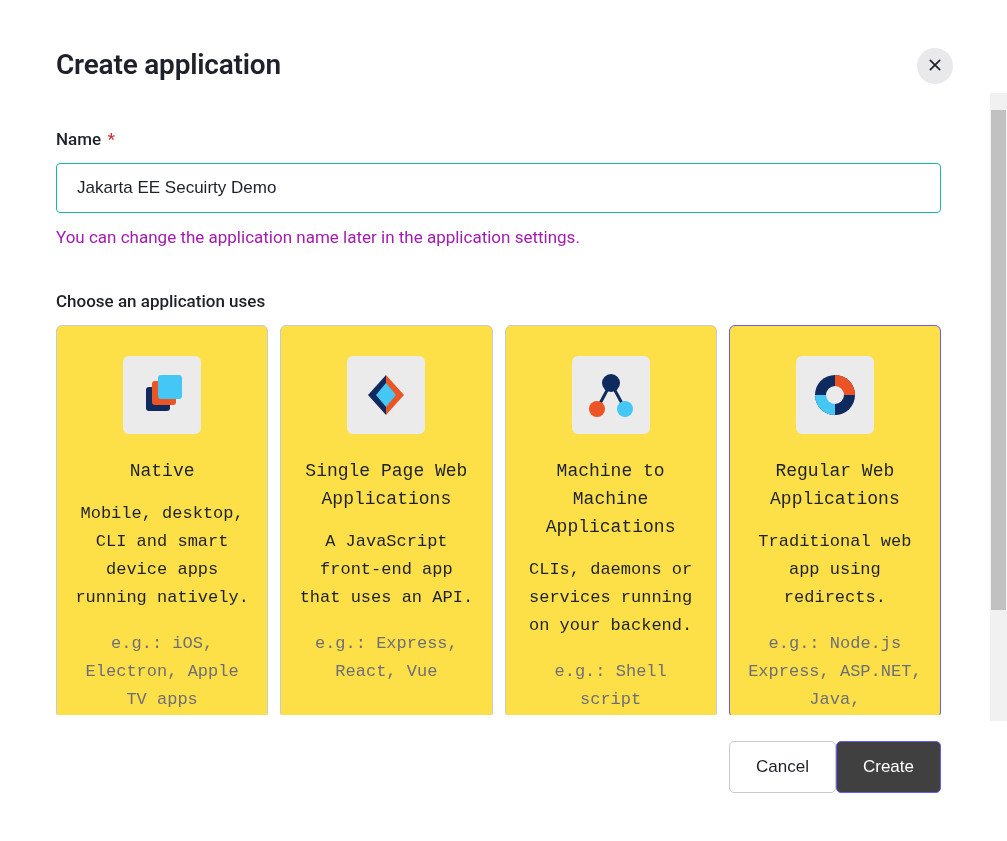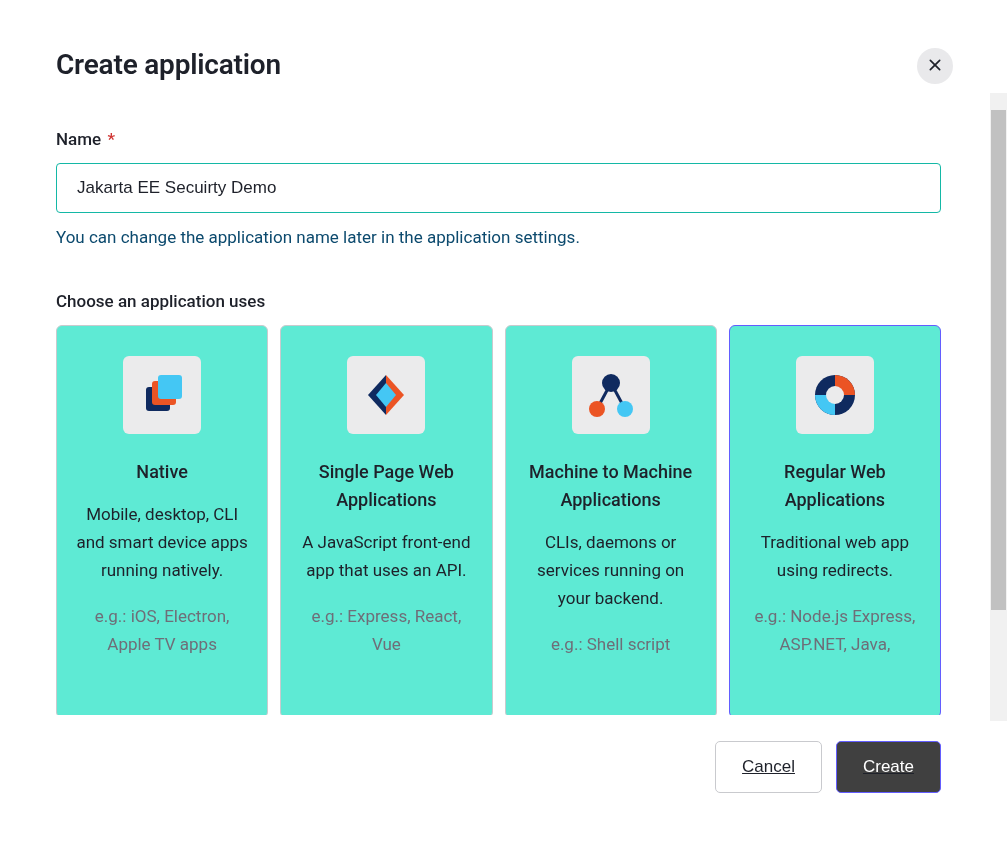--- a/index.html
+++ b/index.html
@@ -68,21 +68,21 @@
       border: 1px solid #14b8a6;
       border-radius: 4px;
       padding: 0 20px;
       font-size: 17px;
       color: #1e212a;
       outline: none;
     }
     .help-text {
       margin-top: 14px;
       font-size: 17px;
-      color: #0c4a6e;
+      color: #a21caf;
     }
 
     .section-label {
       margin-top: 44px;
       margin-bottom: 14px;
       font-size: 17px;
       font-weight: 500;
       color: #1e212a;
     }
 
@@ -90,23 +90,24 @@
       display: grid;
       grid-template-columns: repeat(4, 1fr);
       gap: 12px;
     }
     .type-card {
       border: 1px solid #c9cace;
       border-radius: 6px;
       padding: 30px 16px 20px 16px;
       text-align: center;
       cursor: pointer;
-      background: #5eead4;
+      background: #fde047;
       height: 393px;
       overflow: hidden;
+      font-family: Liberation Mono, monospace;
     }
     .type-card.selected {
       border: 1.5px solid #635dff;
     }
     .card-icon-wrap {
       width: 78px;
       height: 78px;
       background: #ebebec;
       border-radius: 6px;
       margin: 0 auto 24px auto;
@@ -130,22 +131,20 @@
     .card-eg {
       font-size: 17px;
       color: #6e6e78;
       line-height: 1.65;
     }
 
     .modal-footer {
       padding: 26px 48px 48px 48px;
       display: flex;
       justify-content: flex-end;
-      gap: 14px;
-      text-decoration: underline;
     }
     .btn {
       height: 52px;
       padding: 0 26px;
       border-radius: 5px;
       font-size: 17px;
       font-weight: 500;
       cursor: pointer;
       display: inline-flex;
       align-items: center;

